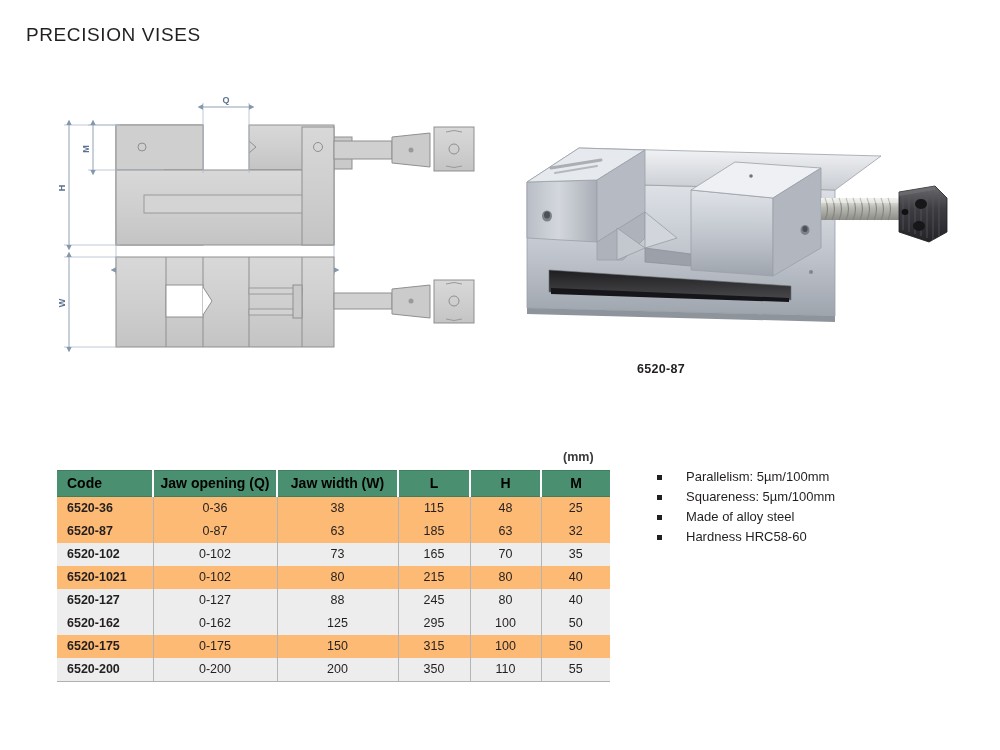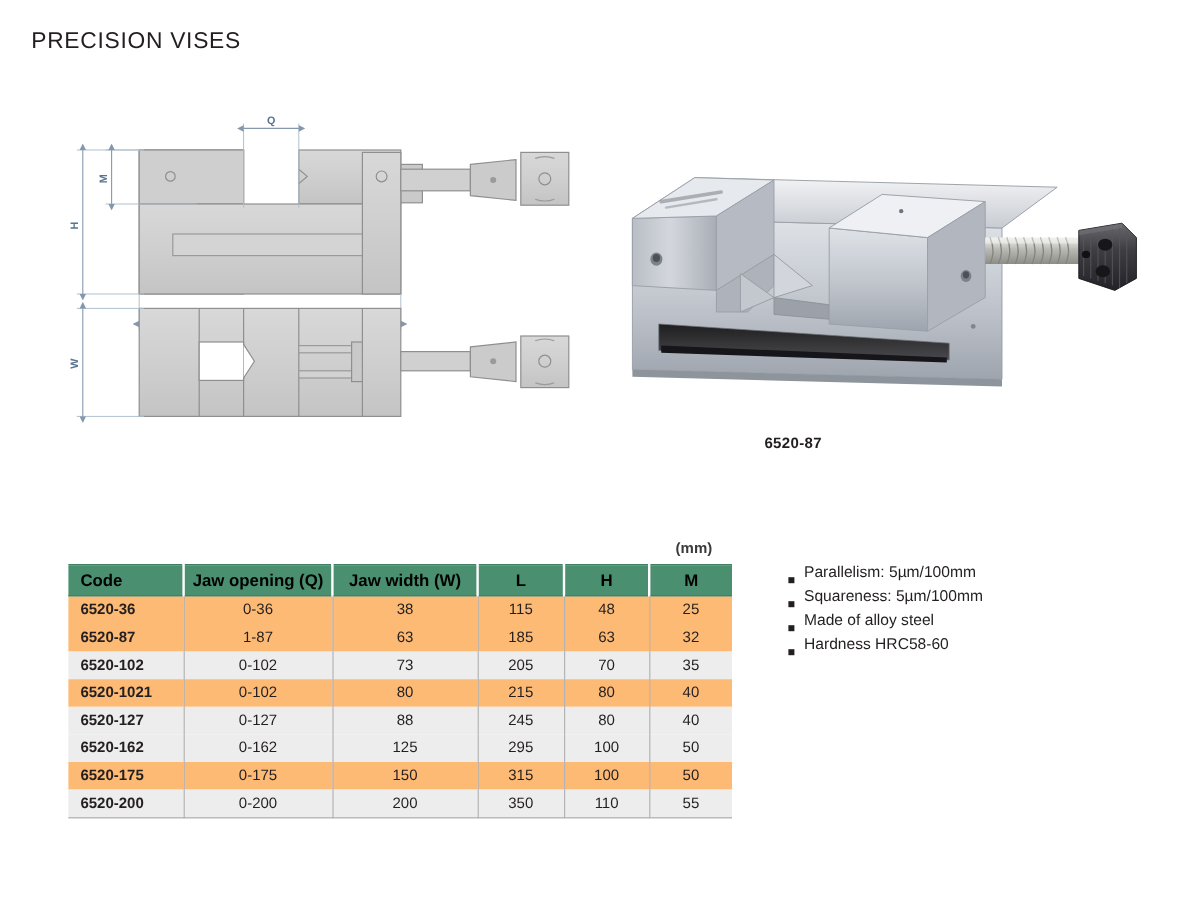--- a/index.html
+++ b/index.html
@@ -54,21 +54,21 @@
     border-right:1px solid #b4b4b4;
   }
   .spec-table td:last-child{border-right:none;}
   .spec-table td.code-col{text-align:left;padding-left:10px;font-weight:bold;}
   .spec-table tbody tr.odd td{background:#fdba74;}
   .spec-table tbody tr.even td{background:#ededed;}
   .spec-table tbody tr:last-child td{border-bottom:1px solid #b0b0b0;margin-left:28px;}
 
   
   .features{position:absolute;left:657px;top:468px;width:320px;}
-  .feature-row{display:flex;align-items:flex-end;margin-bottom:2px;}
+  .feature-row{display:flex;align-items:flex-start;margin-bottom:2px;gap:16px;}
   .bullet{
     width:5px;height:5px;background:#231f20;
     margin-top:7px;margin-right:8px;flex:none;
   }
   .feature-text{font-size:13px;line-height:18px;color:#231f20;}
 </style>
 </head>
 <body>
 
 <div class="page-title">PRECISION VISES</div>
@@ -306,31 +306,31 @@
       <tr class="odd">
         <td class="code-col">6520-36</td>
         <td>0-36</td>
         <td>38</td>
         <td>115</td>
         <td>48</td>
         <td>25</td>
       </tr>
       <tr class="odd">
         <td class="code-col">6520-87</td>
-        <td>1-87</td>
+        <td>0-87</td>
         <td>63</td>
         <td>185</td>
         <td>63</td>
         <td>32</td>
       </tr>
       <tr class="even">
         <td class="code-col">6520-102</td>
         <td>0-102</td>
         <td>73</td>
-        <td>205</td>
+        <td>165</td>
         <td>70</td>
         <td>35</td>
       </tr>
       <tr class="odd">
         <td class="code-col">6520-1021</td>
         <td>0-102</td>
         <td>80</td>
         <td>215</td>
         <td>80</td>
         <td>40</td>

